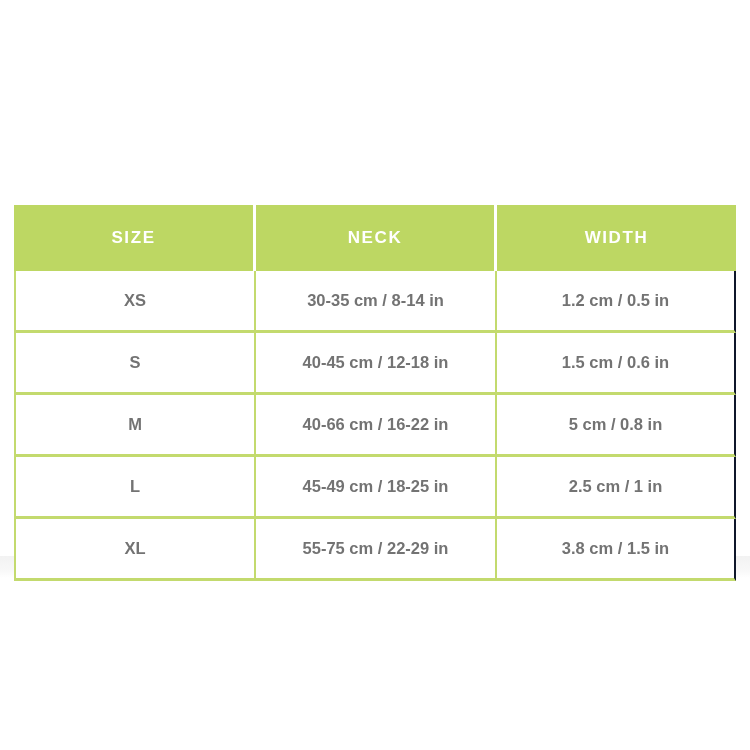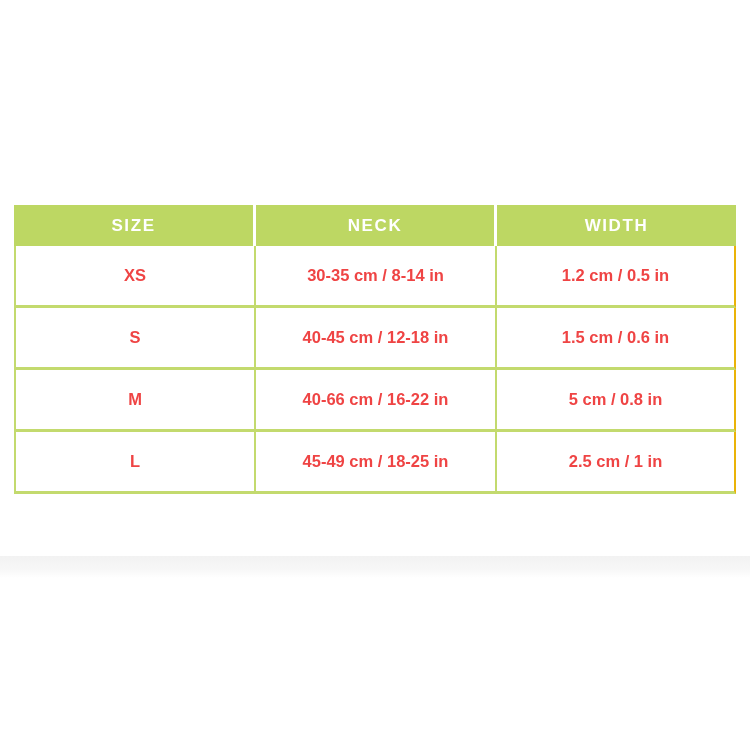--- a/index.html
+++ b/index.html
@@ -40,52 +40,52 @@
   }
 
   table.size-table col.col-size  { width: 242px; }
   table.size-table col.col-neck  { width: 241px; }
   table.size-table col.col-width { width: 239px; }
 
   
   thead th {
     background: #bdd763;
     color: #ffffff;
-    height: 41px;
+    height: 66px;
     font-size: 17px;
     font-weight: bold;
     letter-spacing: 1.6px;
     text-align: center;
     vertical-align: middle;
     padding: 0;
     border: 0;
     border-right: 3px solid #ffffff;
   }
   thead th:last-child {
     border-right: 0;
   }
 
   
   tbody td {
     background: #ffffff;
-    color: #ef4444;
+    color: #737373;
     height: 59px;
     font-size: 16.5px;
     font-weight: bold;
     text-align: center;
     vertical-align: middle;
     padding: 0;
     border-right: 2px solid #c3da6e;
     border-bottom: 3px solid #c3da6e;
   }
   tbody td:first-child {
     border-left: 2px solid #c3da6e;
   }
   tbody td:last-child {
-    border-right: 2px solid #eab308;
+    border-right: 2px solid #0f172a;
     text-align: center;
   }
   tbody tr:last-child td {
     border-bottom: 3px solid #c3da6e;
   }
 </style>
 </head>
 <body>
 
 <div class="bg-band"></div>
@@ -118,15 +118,20 @@
       <tr>
         <td>M</td>
         <td>40-66 cm / 16-22 in</td>
         <td>5 cm / 0.8 in</td>
       </tr>
       <tr>
         <td>L</td>
         <td>45-49 cm / 18-25 in</td>
         <td>2.5 cm / 1 in</td>
       </tr>
+      <tr>
+        <td>XL</td>
+        <td>55-75 cm / 22-29 in</td>
+        <td>3.8 cm / 1.5 in</td>
+      </tr>
     </tbody>
   </table>
 </div>
 
 </body></html>

